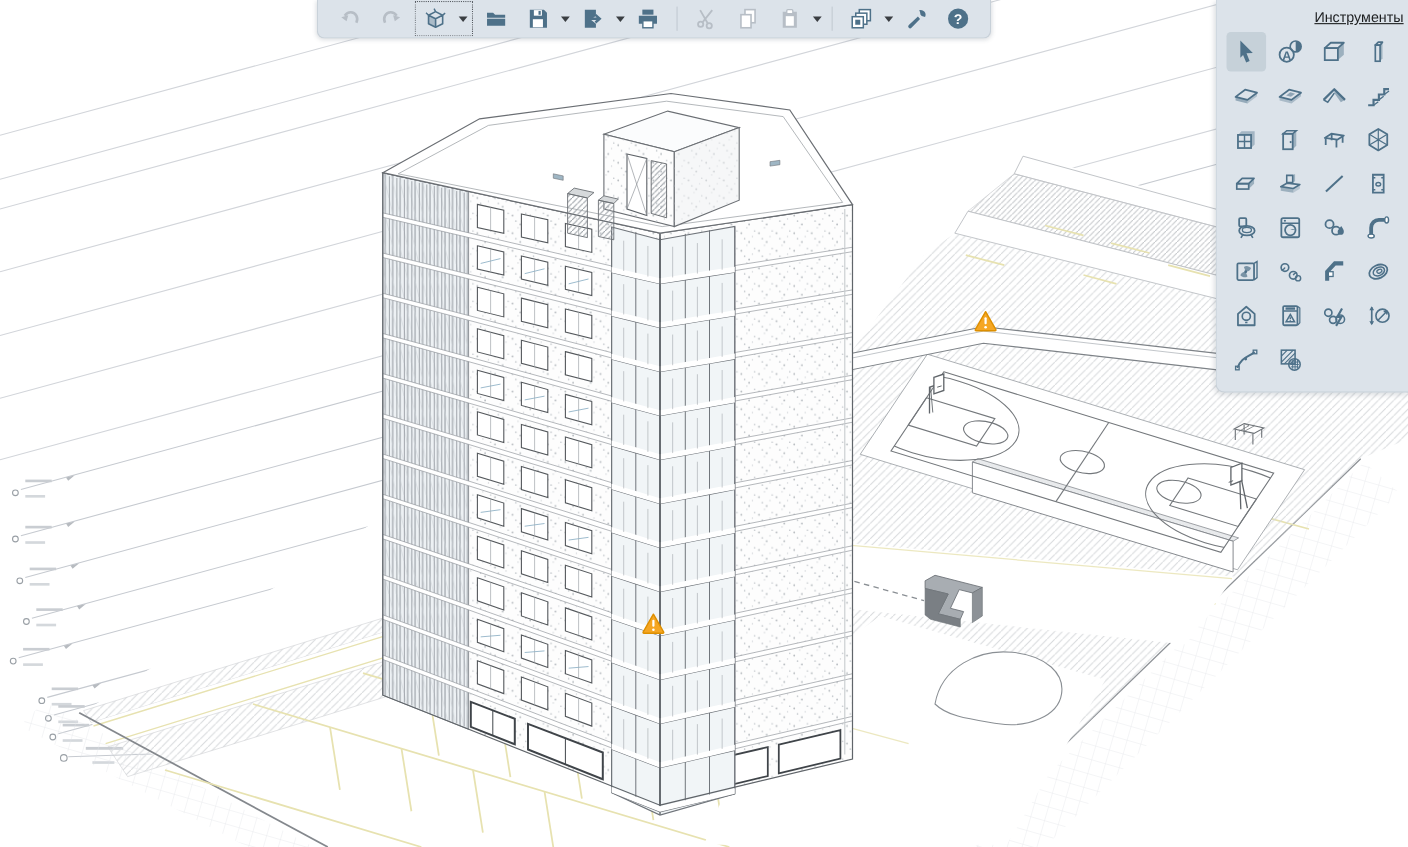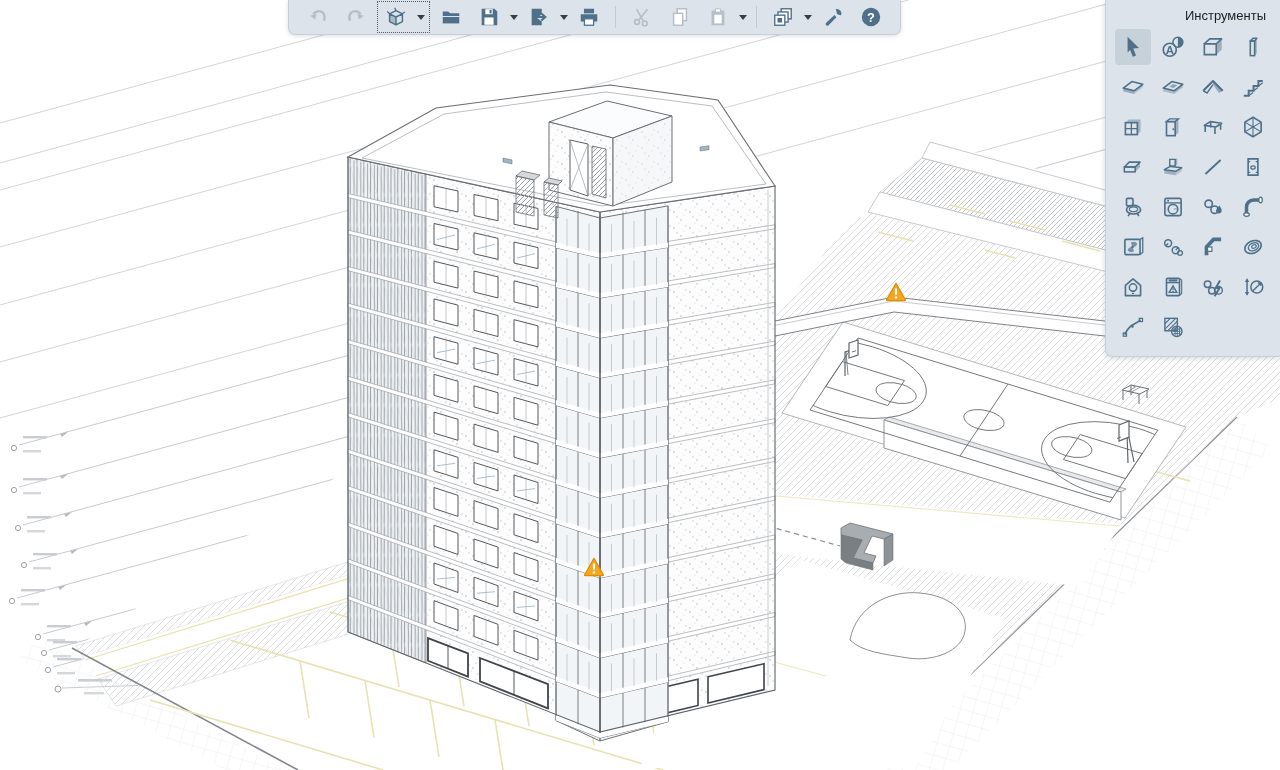--- a/index.html
+++ b/index.html
@@ -18,21 +18,21 @@
   .tb-group{display:flex;align-items:center;margin:0 2px;cursor:pointer;}
   .tb-group.selected{border:1px dotted #555a60;padding:1px 4px 1px 1px;border-radius:1px;}
   .caret{width:0;height:0;border-left:4px solid transparent;border-right:4px solid transparent;
     border-top:5px solid #3a3e42;margin-left:4px;}
   .tb-sep{width:1px;height:22px;background:#c2cad2;margin:0 7px;}
 
   
   #tools-panel{position:absolute;right:0;top:0;width:174px;height:356px;background:var(--panel-bg);
     border-left:1px solid #c7d0d8;border-bottom:1px solid #c7d0d8;border-radius:0 0 0 8px;
     box-shadow:-1px 2px 5px rgba(60,80,95,.18);}
-  .panel-title{font-size:13px;color:#1c1e20;text-align:right;padding:8px 14px 4px 0;}
+  .panel-title{font-size:13px;color:#1c1e20;text-align:right;padding:8px 4px 4px 0;text-decoration:underline;}
   .tool-grid{display:grid;grid-template-columns:repeat(4,40px);grid-auto-rows:40px;padding-left:7px;}
   .tool-btn{width:36px;height:36px;margin:2px;display:flex;align-items:center;justify-content:center;
     color:var(--icon);border-radius:4px;cursor:pointer;}
   .tool-btn svg{width:26px;height:26px;display:block;}
   .tool-btn.selected{background:var(--selection-bg);}
 
   
   .warn{position:absolute;width:22px;height:22px;cursor:pointer;}
   .warn svg{width:22px;height:22px;display:block;}
 </style>

